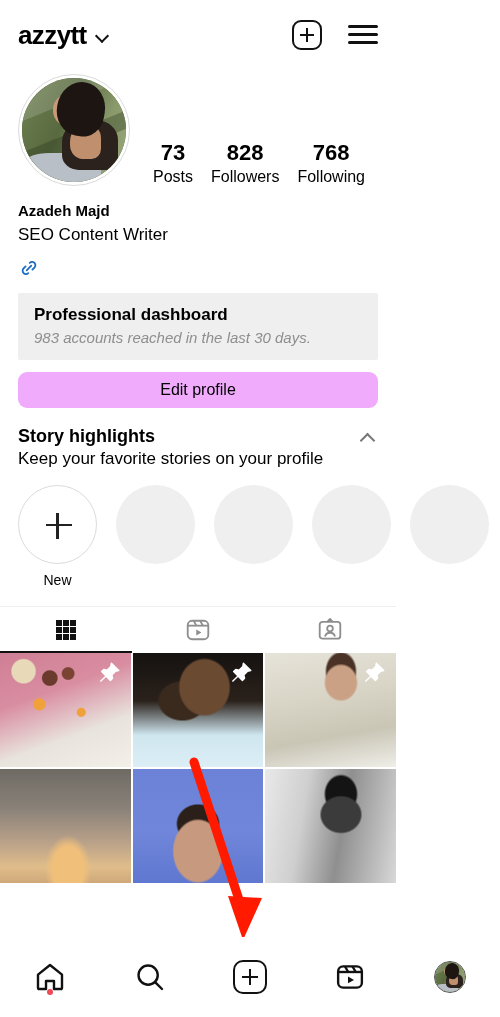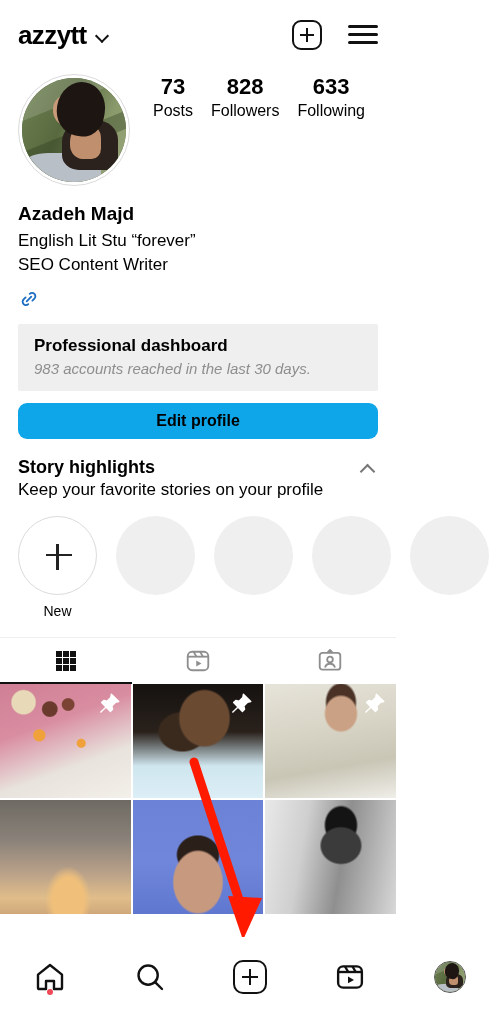--- a/index.html
+++ b/index.html
@@ -41,21 +41,21 @@
   .icon-plus-box::after{top:50%;left:6px;height:2.4px;width:14px;margin-top:-1.2px;}
   .icon-burger{width:30px;height:20px;position:relative;}
   .icon-burger span{
     position:absolute;left:0;width:30px;height:2.6px;background:#111;border-radius:2px;
   }
   .icon-burger span:nth-child(1){top:0;}
   .icon-burger span:nth-child(2){top:8px;}
   .icon-burger span:nth-child(3){top:16px;}
 
   
-  .top-row{ display:flex; align-items:flex-start; padding: 4px 18px 0 18px; }
+  .top-row{ display:flex; align-items:flex-end; padding: 4px 18px 0 18px; }
   .avatar{
     width:112px;height:112px;border-radius:50%;
     border:1.5px solid #dbdbdb; padding:3px; flex:0 0 auto;
   }
   .avatar-inner{
     width:100%;height:100%;border-radius:50%;overflow:hidden;position:relative;
     background:#5d6f46;
   }
   .avatar-inner .turf{
     position:absolute;inset:0;
@@ -94,21 +94,21 @@
   .stats{
     flex:1; display:flex; justify-content:space-around; align-items:center;
     padding-left: 14px; padding-right: 4px;
   }
   .stat{ text-align:center; }
   .stat-num{ font-size:22px; font-weight:700; line-height:1.15; }
   .stat-label{ font-size:16px; font-weight:400; margin-top:3px; }
 
   
   .bio{ padding: 14px 18px 0 18px; }
-  .bio-name{ font-size:19px; font-weight:700; line-height:1.5; }
+  .bio-name{ font-size:15px; font-weight:700; line-height:1.5; }
   .bio-line{ font-size:17px; line-height:1.45; }
   .link-row{
     display:flex; align-items:center; gap:8px; margin-top:10px;
   }
   .icon-link{ width:22px;height:22px; flex:0 0 auto; }
   .link-text{
     font-size:17px; font-weight:600; color:#1b6ec2; letter-spacing:-0.2px;
     white-space:nowrap; overflow:hidden;
   }
 
@@ -116,23 +116,23 @@
   .dash{
     margin: 14px 18px 0 18px; background:#efefef; border-radius:2px;
     padding: 12px 16px 14px 16px;
   }
   .dash-title{ font-size:17px; font-weight:700; }
   .dash-sub{ font-size:15px; color:#8e8e8e; margin-top:4px;font-style:italic; }
 
   
   .actions{ display:flex; gap:10px; margin: 12px 18px 0 18px; }
   .btn{
-    flex:1; background:#0ea5e9; border-radius:9px; height:36px;
+    flex:1; background:#f0abfc; border-radius:9px; height:36px;
     display:flex; align-items:center; justify-content:center;
-    font-size:16px; font-weight:700; border:none; color:#000;
+    font-size:16px; font-weight:400; border:none; color:#000;
     font-family:"Liberation Sans", sans-serif; cursor:pointer;
   }
 
   
   .sh{ margin: 18px 18px 0 18px; position:relative; }
   .sh-title{ font-size:18px; font-weight:700; }
   .sh-sub{ font-size:17px; margin-top:2px; }
   .chev-up{
     position:absolute; right:2px; top:6px; width:16px;height:10px;
   }
@@ -281,29 +281,28 @@
     <div class="stats">
       <div class="stat">
         <div class="stat-num">73</div>
         <div class="stat-label">Posts</div>
       </div>
       <div class="stat">
         <div class="stat-num">828</div>
         <div class="stat-label">Followers</div>
       </div>
       <div class="stat">
-        <div class="stat-num">633</div>
+        <div class="stat-num">768</div>
         <div class="stat-label">Following</div>
       </div>
     </div>
   </div>
 
   <div class="bio">
     <div class="bio-name">Azadeh Majd</div>
-    <div class="bio-line">English Lit Stu “forever”</div>
     <div class="bio-line">SEO Content Writer</div>
     <div class="link-row">
       <svg class="icon-link" viewBox="0 0 24 24">
         <g fill="none" stroke="#1b6ec2" stroke-width="2" stroke-linecap="round">
           <path d="M9.5 14.5 L14.5 9.5"></path>
           <path d="M12.8 6.4 a3.6 3.6 0 0 1 5.1 5.1 l-2.2 2.2"></path>
           <path d="M11.2 17.6 a3.6 3.6 0 0 1 -5.1 -5.1 l2.2 -2.2"></path>
         </g>
       </svg>
     </div>

